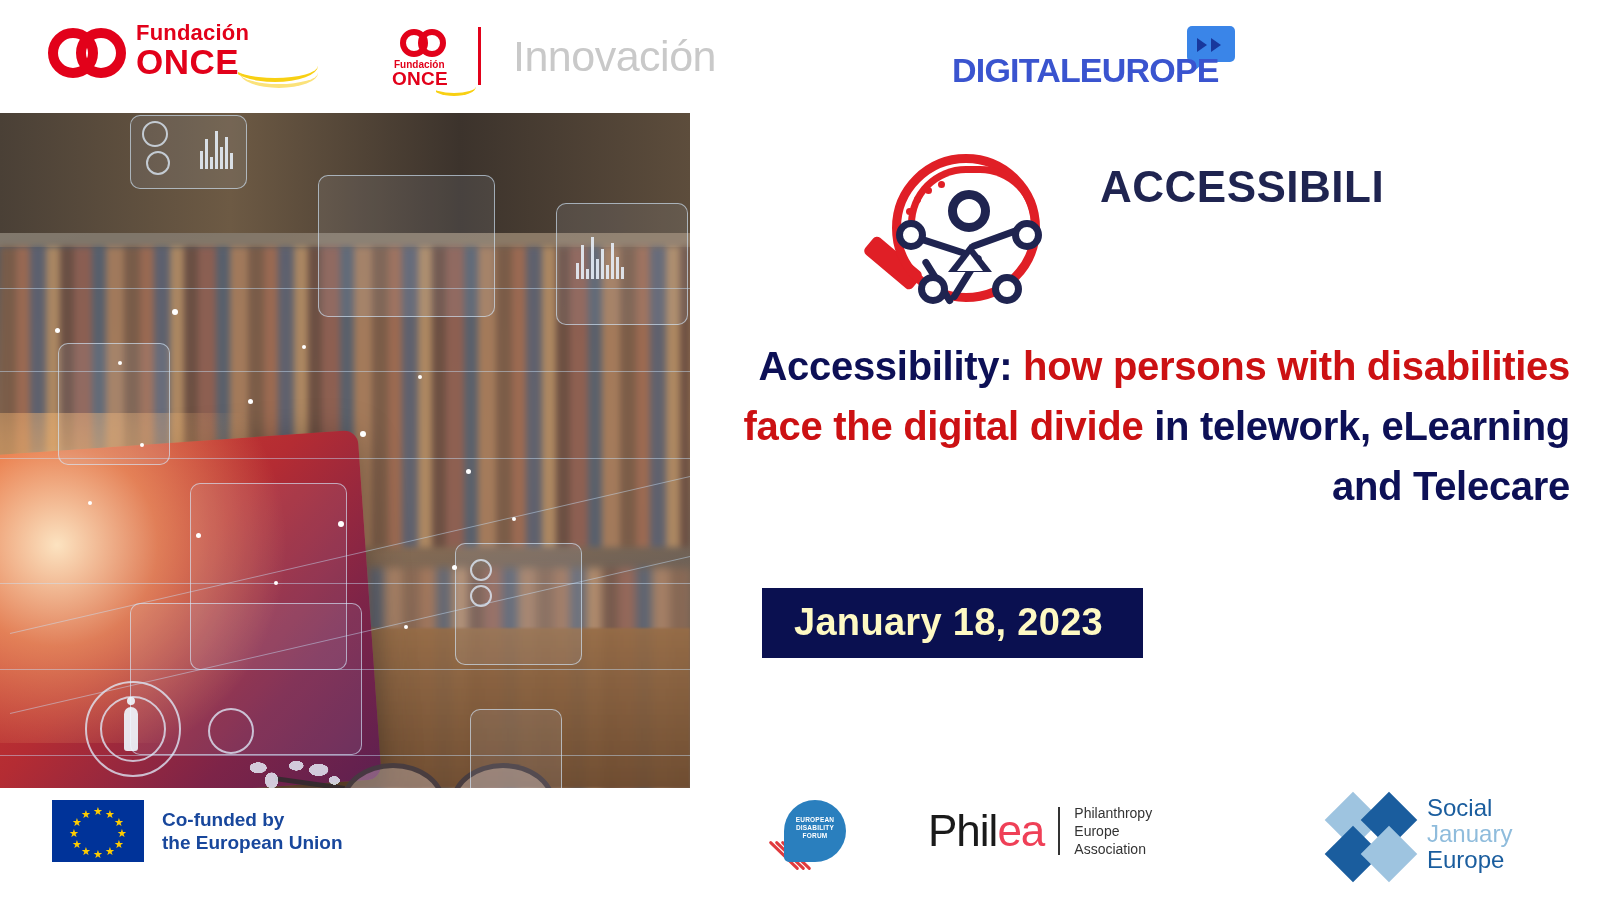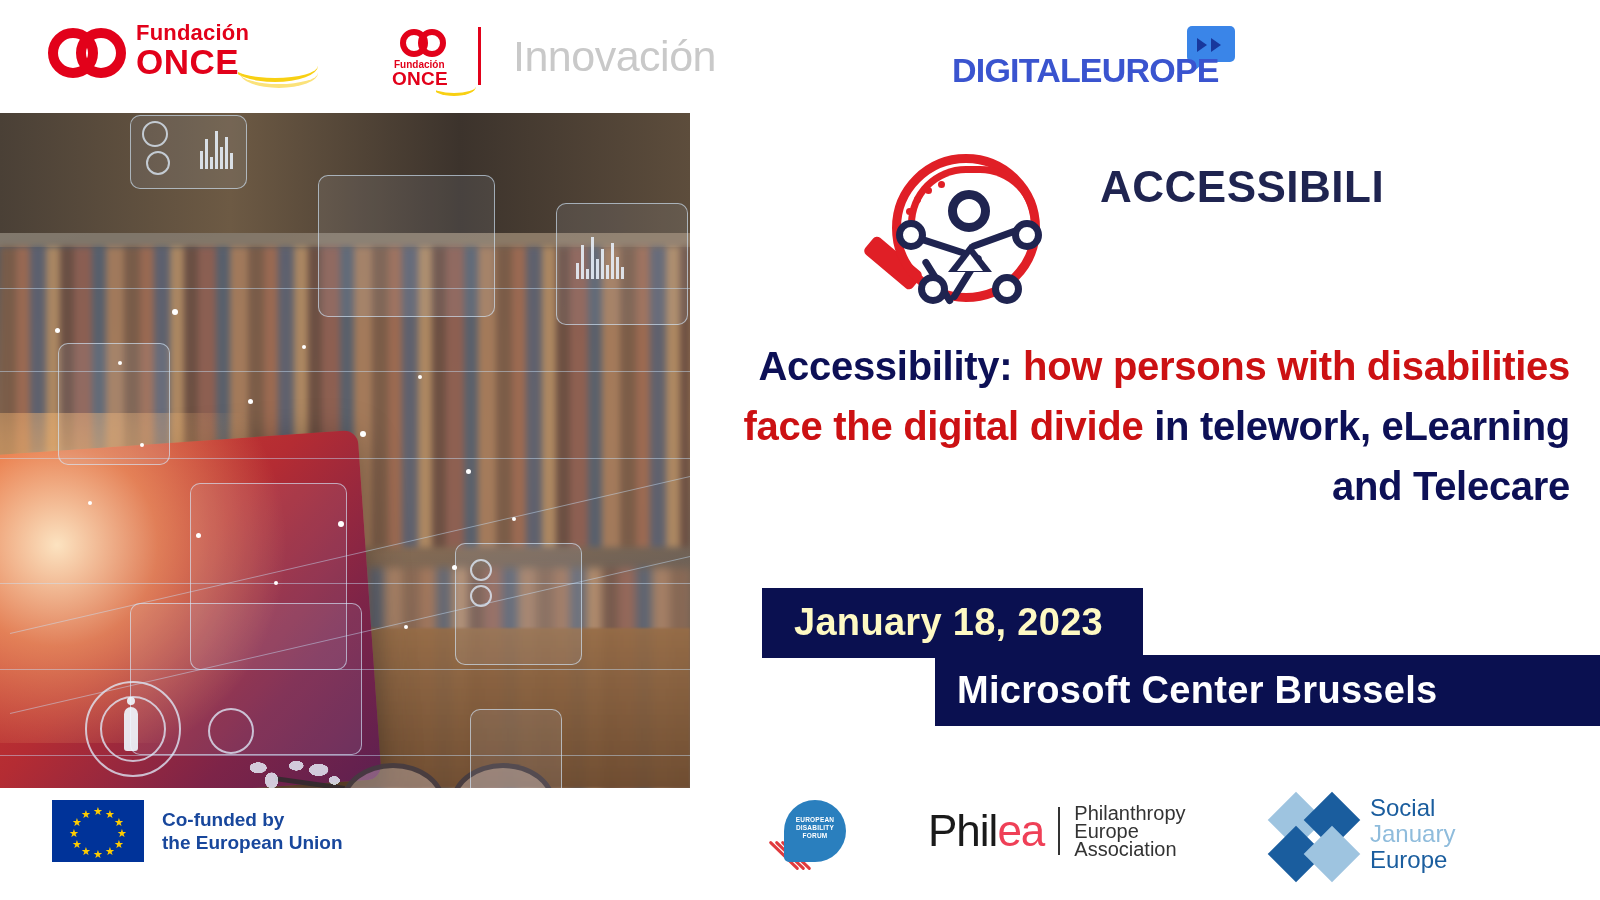--- a/index.html
+++ b/index.html
@@ -141,23 +141,23 @@
 
   .edf-logo{position:absolute;left:766px;top:796px;width:86px;height:76px;}
   .edf-circle{position:absolute;left:18px;top:4px;width:62px;height:62px;background:#2a7fbe;border-radius:50% 50% 50% 8%;}
   .edf-txt{position:absolute;left:22px;top:20px;width:54px;text-align:center;font-size:6.5px;font-weight:bold;color:#fff;line-height:8px;letter-spacing:.2px;}
   .edf-stripe{position:absolute;height:3px;background:#e03a3e;transform:rotate(44deg);border-radius:2px;}
 
   .philea-logo{position:absolute;left:928px;top:800px;width:300px;height:62px;display:flex;align-items:center;}
   .ph-phil{font-size:44px;font-weight:normal;color:#1a1a1a;letter-spacing:-1px;line-height:50px;}
   .ph-ea{font-size:44px;font-weight:normal;color:#ef4057;letter-spacing:-1px;line-height:50px;}
   .ph-div{width:2px;height:48px;background:#333;margin:0 14px;}
-  .ph-sub{font-size:20px;color:#333;line-height:18px;}
-
-  .see-logo{position:absolute;left:1266px;top:792px;width:250px;height:80px;}
+  .ph-sub{font-size:14px;color:#333;line-height:18px;}
+
+  .see-logo{position:absolute;left:1323px;top:792px;width:250px;height:80px;}
   .see-dia{position:absolute;width:40px;height:40px;transform:rotate(45deg);}
   .see-d1{left:10px;top:8px;background:#9ec4e0;}
   .see-d2{left:46px;top:8px;background:#1a5d9e;}
   .see-d3{left:10px;top:42px;background:#1a5d9e;}
   .see-d4{left:46px;top:42px;background:#9ec4e0;}
   .see-l1{position:absolute;left:104px;top:2px;font-size:24px;color:#1a5d9e;line-height:27px;}
   .see-l2{position:absolute;left:104px;top:28px;font-size:24px;color:#8fbcdc;line-height:27px;}
   .see-l3{position:absolute;left:104px;top:54px;font-size:24px;color:#1a5d9e;line-height:27px;}
 </style>
 </head>
@@ -315,23 +315,20 @@
   <div class="headline">
     <span class="hl-navy">Accessibility:</span>
     <span class="hl-red">how persons with</span>
     <span class="hl-red">disabilities face the digital divide</span>
     <span class="hl-navy">in telework, eLearning and Telecare</span>
   </div>
 
   <div class="band-date">
     <span>January 18, 2023</span>
   </div>
-  <div class="band-venue">
-    <span>Microsoft Center Brussels</span>
-  </div>
 
   <div class="eu-logo">
     <div class="eu-flag">
       <span class="eu-star" style="left:41px;top:7px;">★</span>
       <span class="eu-star" style="left:53px;top:10px;">★</span>
       <span class="eu-star" style="left:62px;top:18px;">★</span>
       <span class="eu-star" style="left:65px;top:29px;">★</span>
       <span class="eu-star" style="left:62px;top:40px;">★</span>
       <span class="eu-star" style="left:53px;top:47px;">★</span>
       <span class="eu-star" style="left:41px;top:50px;">★</span>

